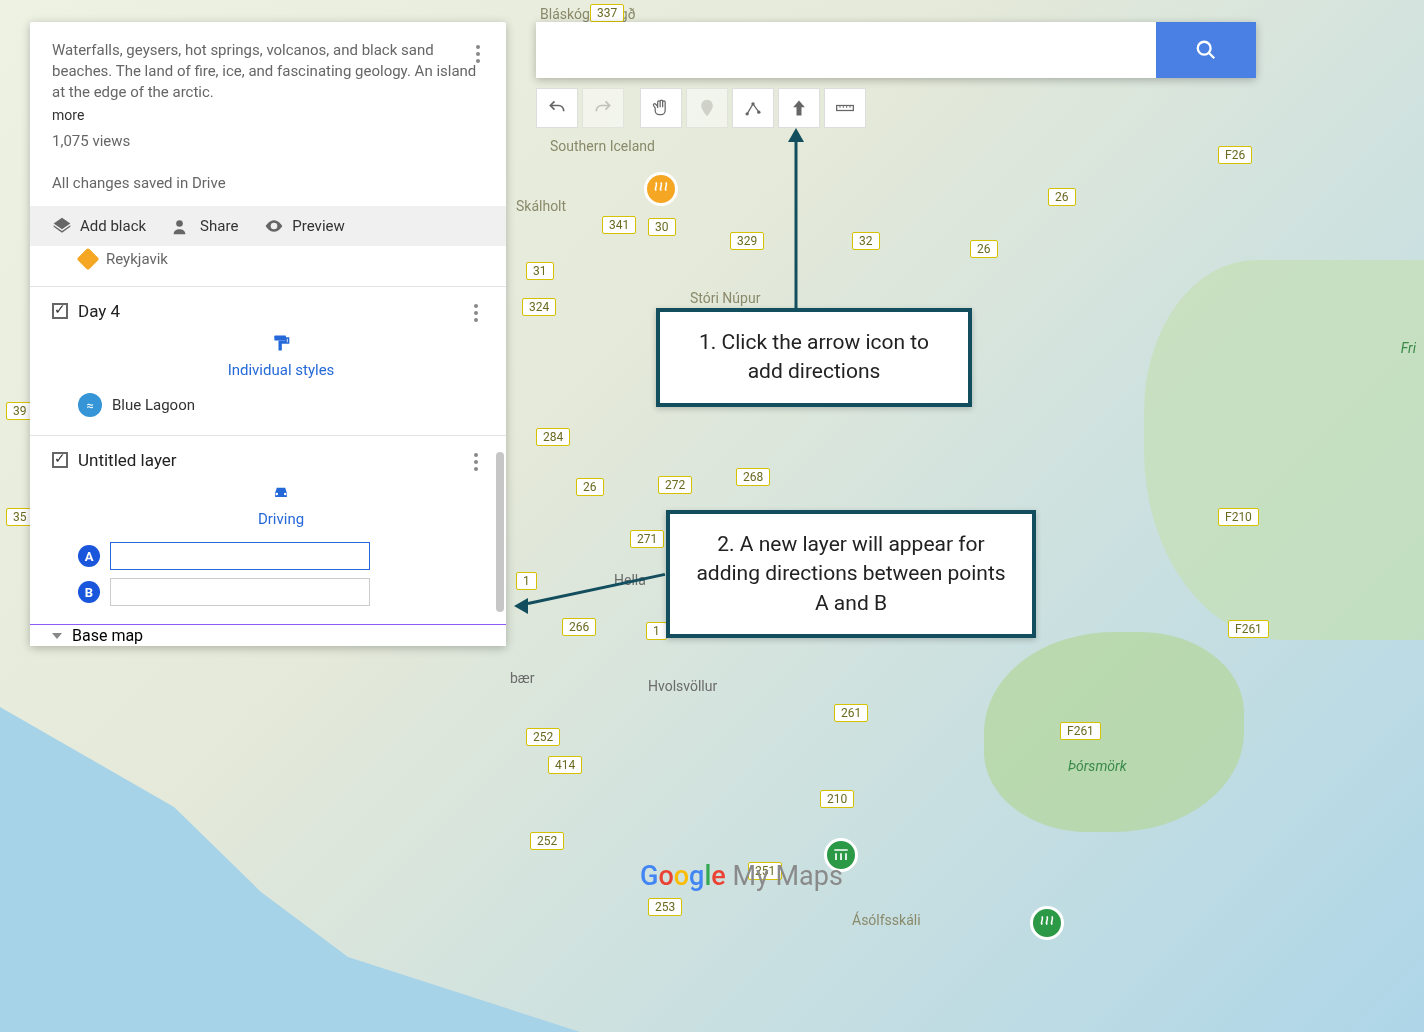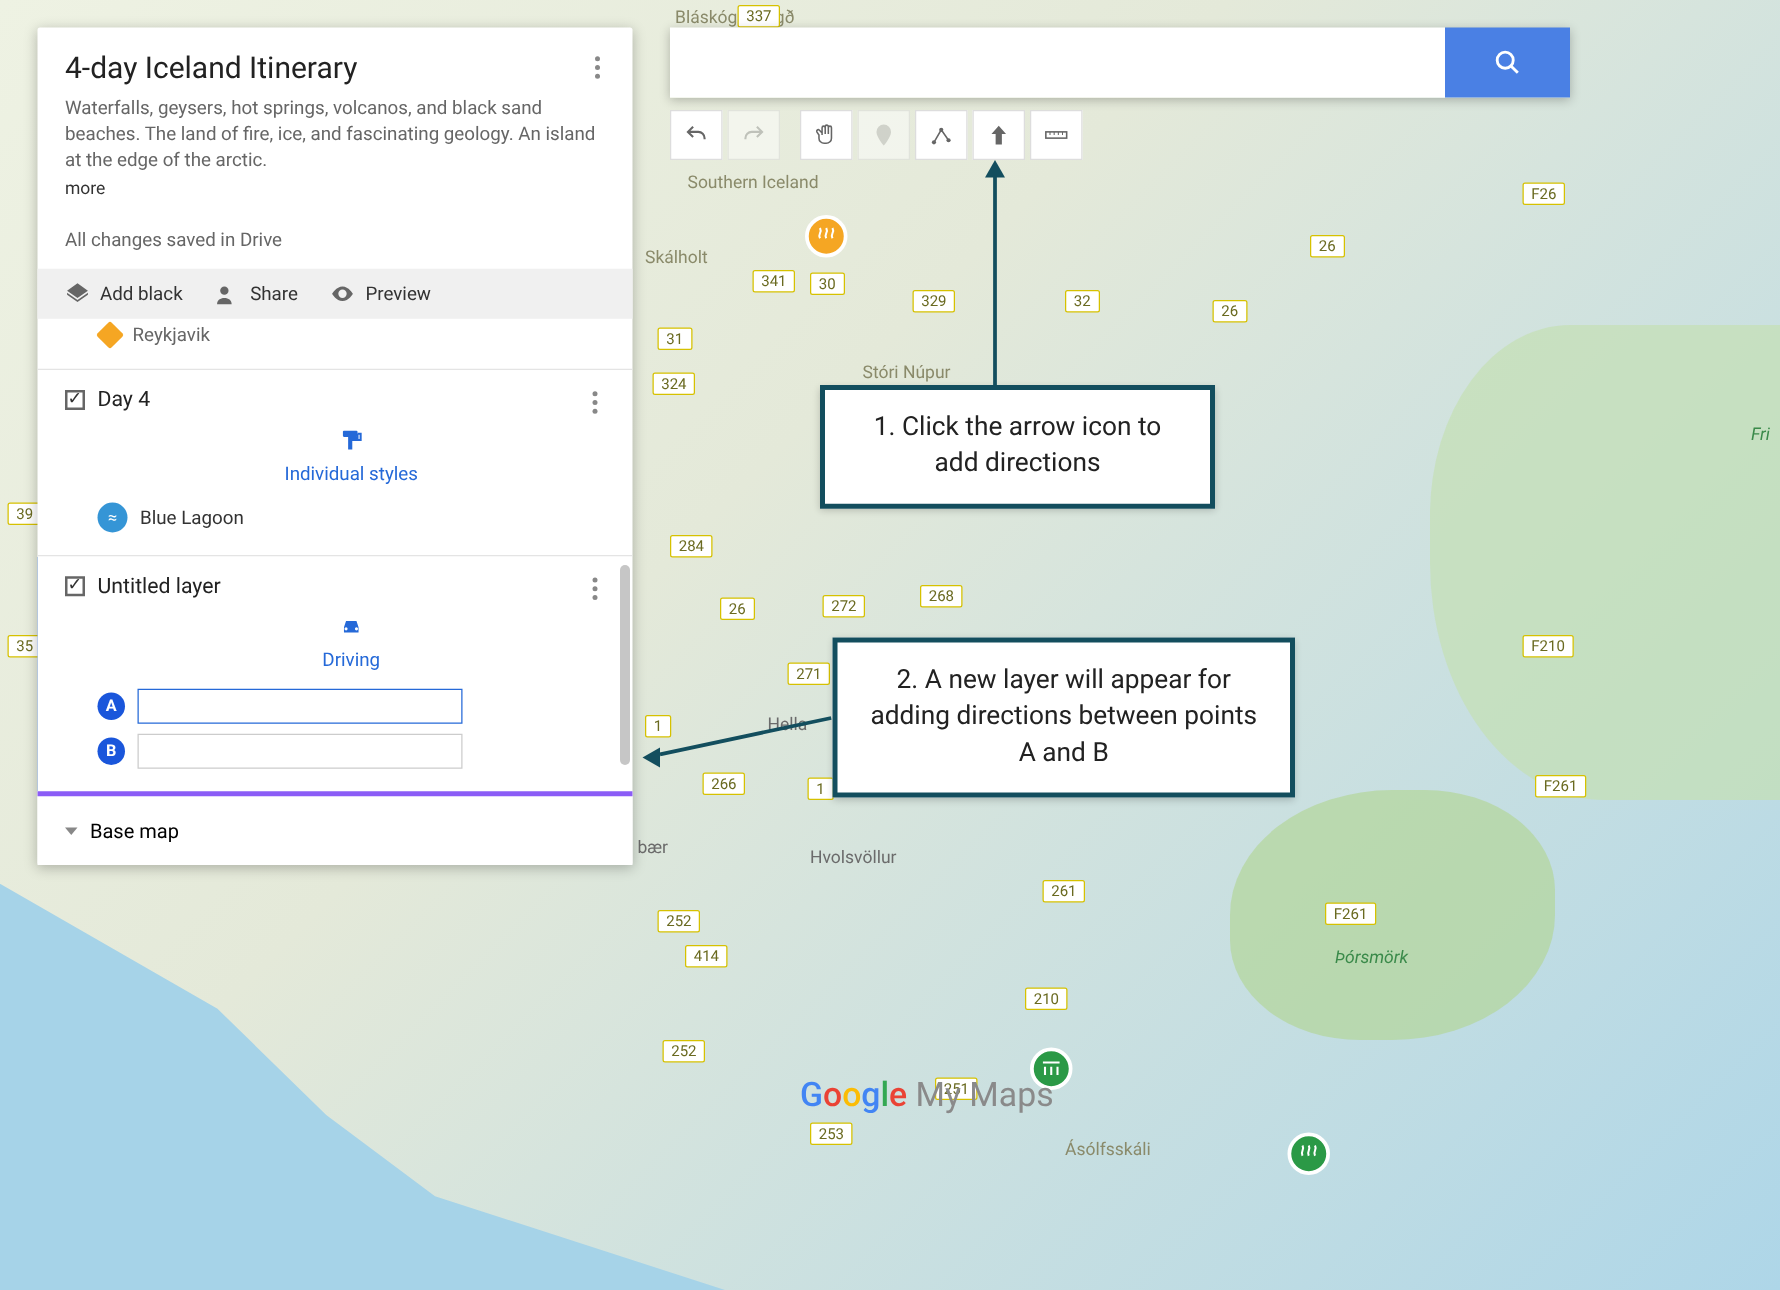--- a/index.html
+++ b/index.html
@@ -64,21 +64,21 @@
 .layer-kebab { position:absolute; right:18px; top:14px; }
 .styles-link { color:#2569d8; font-size:15px; display:flex; gap:8px; align-items:center; margin:12px 0 14px 26px; cursor:pointer;flex-direction:column;}
 .item-row { display:flex; gap:10px; align-items:center; margin-left:26px; color:#333; font-size:15px; }
 .circle-icon { width:24px;height:24px;border-radius:50%;background:#3595d6;display:flex;align-items:center;justify-content:center;color:#fff;font-size:13px;}
 
 .dir-ab { display:flex; gap:10px; align-items:center; margin:8px 0 0 26px; }
 .ab { width:22px;height:22px;border-radius:50%;background:#1a56db;color:#fff;font-weight:bold;font-size:13px;display:flex;align-items:center;justify-content:center; }
 .ab-input { flex:1; max-width:260px; height:28px; border:1px solid #ccc; font-size:14px; padding:0 6px; }
 .ab-input.active { border:1px solid #2569d8; }
 
-.base { border-top:4px solid #8b5cf6; padding:18px 22px; display:flex; gap:10px; align-items:center; background:#fff;}
+.base { border-top:1px solid #8b5cf6; padding:1px 22px; display:flex; gap:10px; align-items:center; background:#fff;}
 .tri { width:0;height:0;border-left:5px solid transparent;border-right:5px solid transparent;border-top:6px solid #888;}
 
 .scroll-thumb { position:absolute; right:2px; top:430px; width:8px; height:160px; background:#c6c6c6; border-radius:4px;}
 
 .search { position:absolute; left:536px; top:22px; width:720px; height:56px; display:flex; box-shadow:0 2px 8px rgba(0,0,0,.25);}
 .search input { flex:1; border:none; font-size:16px; padding:0 16px; outline:none; }
 .search-btn { width:100px; background:#4a80e4; display:flex; align-items:center; justify-content:center; cursor:pointer;}
 
 .map-tools { position:absolute; left:536px; top:88px; display:flex; gap:0; }
 .mt-btn { width:42px; height:40px; background:#fff; border:1px solid #ddd; margin-right:4px;
@@ -163,23 +163,23 @@
   </div>
 </div>
 
 <div class="panel">
   <div class="panel-head">
     <div class="kebab">
         <span></span>
         <span></span>
         <span></span>
       </div>
-    <div class="title">4-day Iceland Itinerary</div>
     <div class="desc">Waterfalls, geysers, hot springs, volcanos, and black sand beaches. The land of fire, ice, and fascinating geology. An island at the edge of the arctic.</div>
     <span class="more">more</span>
+    <div class="views">1,075 views</div>
     <div class="saved">All changes saved in Drive</div>
   </div>
 
   <div class="toolbar">
     <div class="tool">
       <svg class="i" viewBox="0 0 24 24" fill="#666">
           <path d="M12 2L2 9l10 7 10-7-10-7zm0 16L2 11v2l10 7 10-7v-2l-10 7z"></path>
         </svg>
       <span>Add black</span>
     </div>

